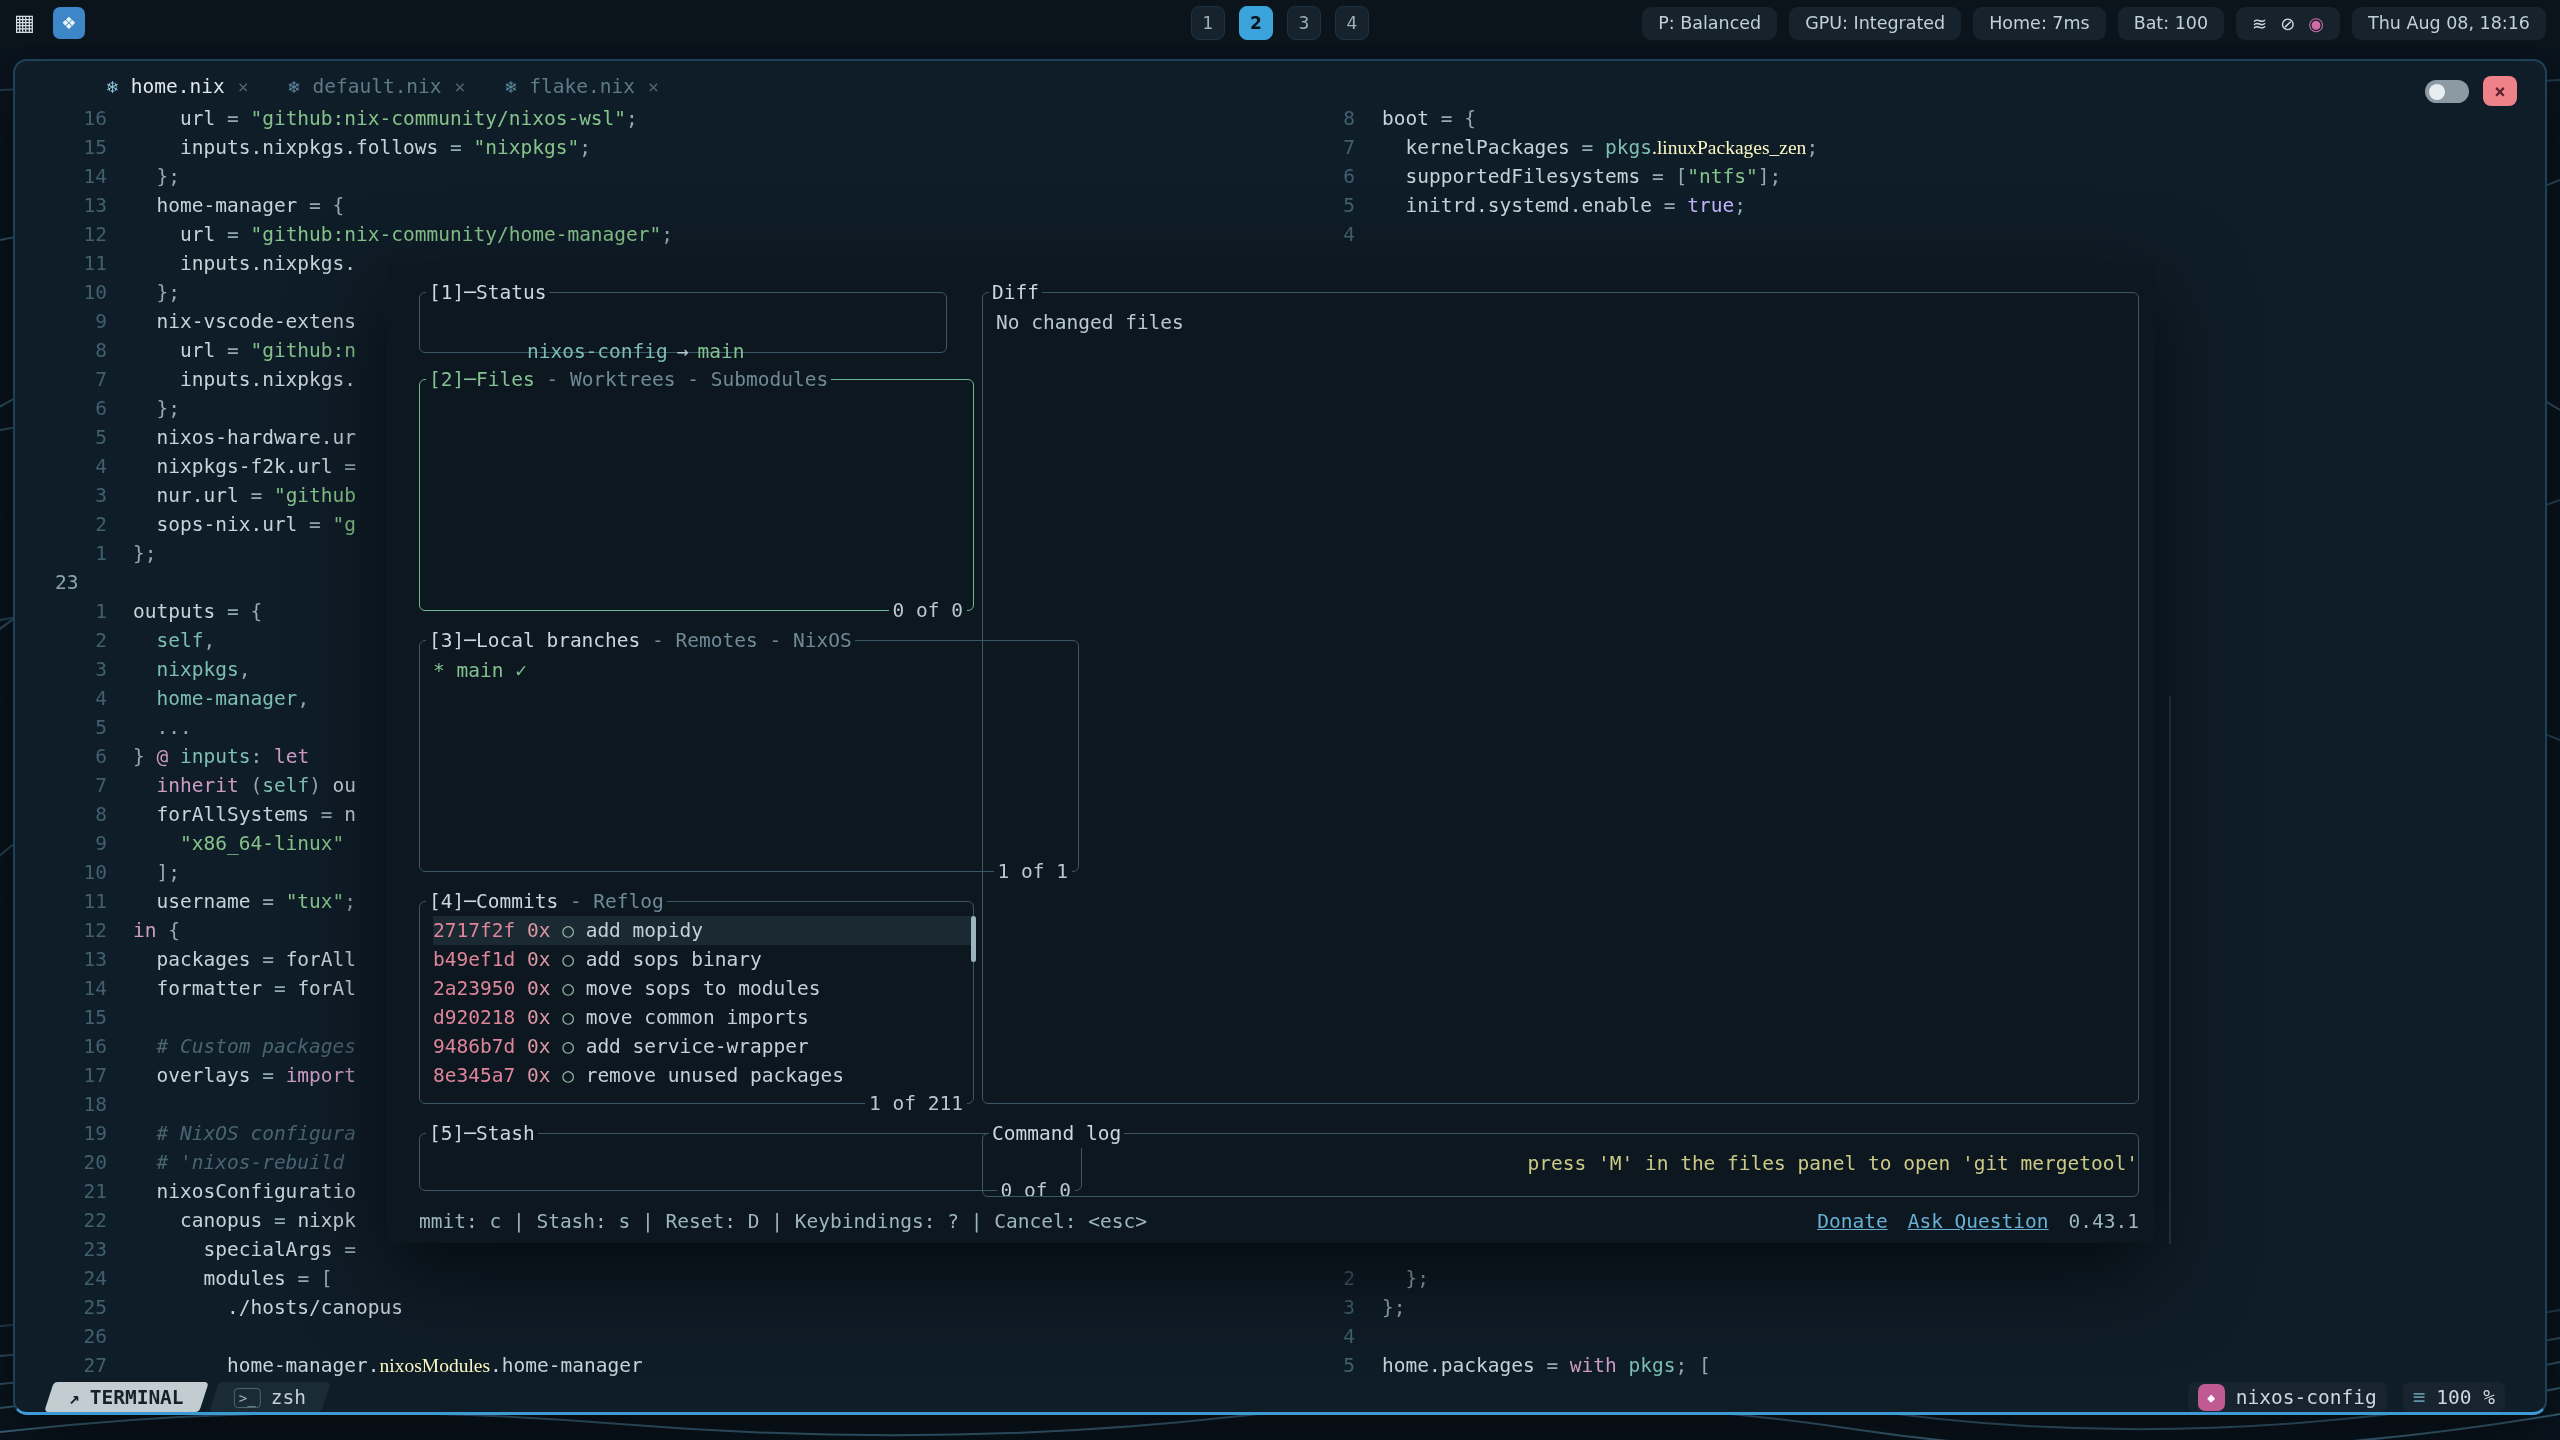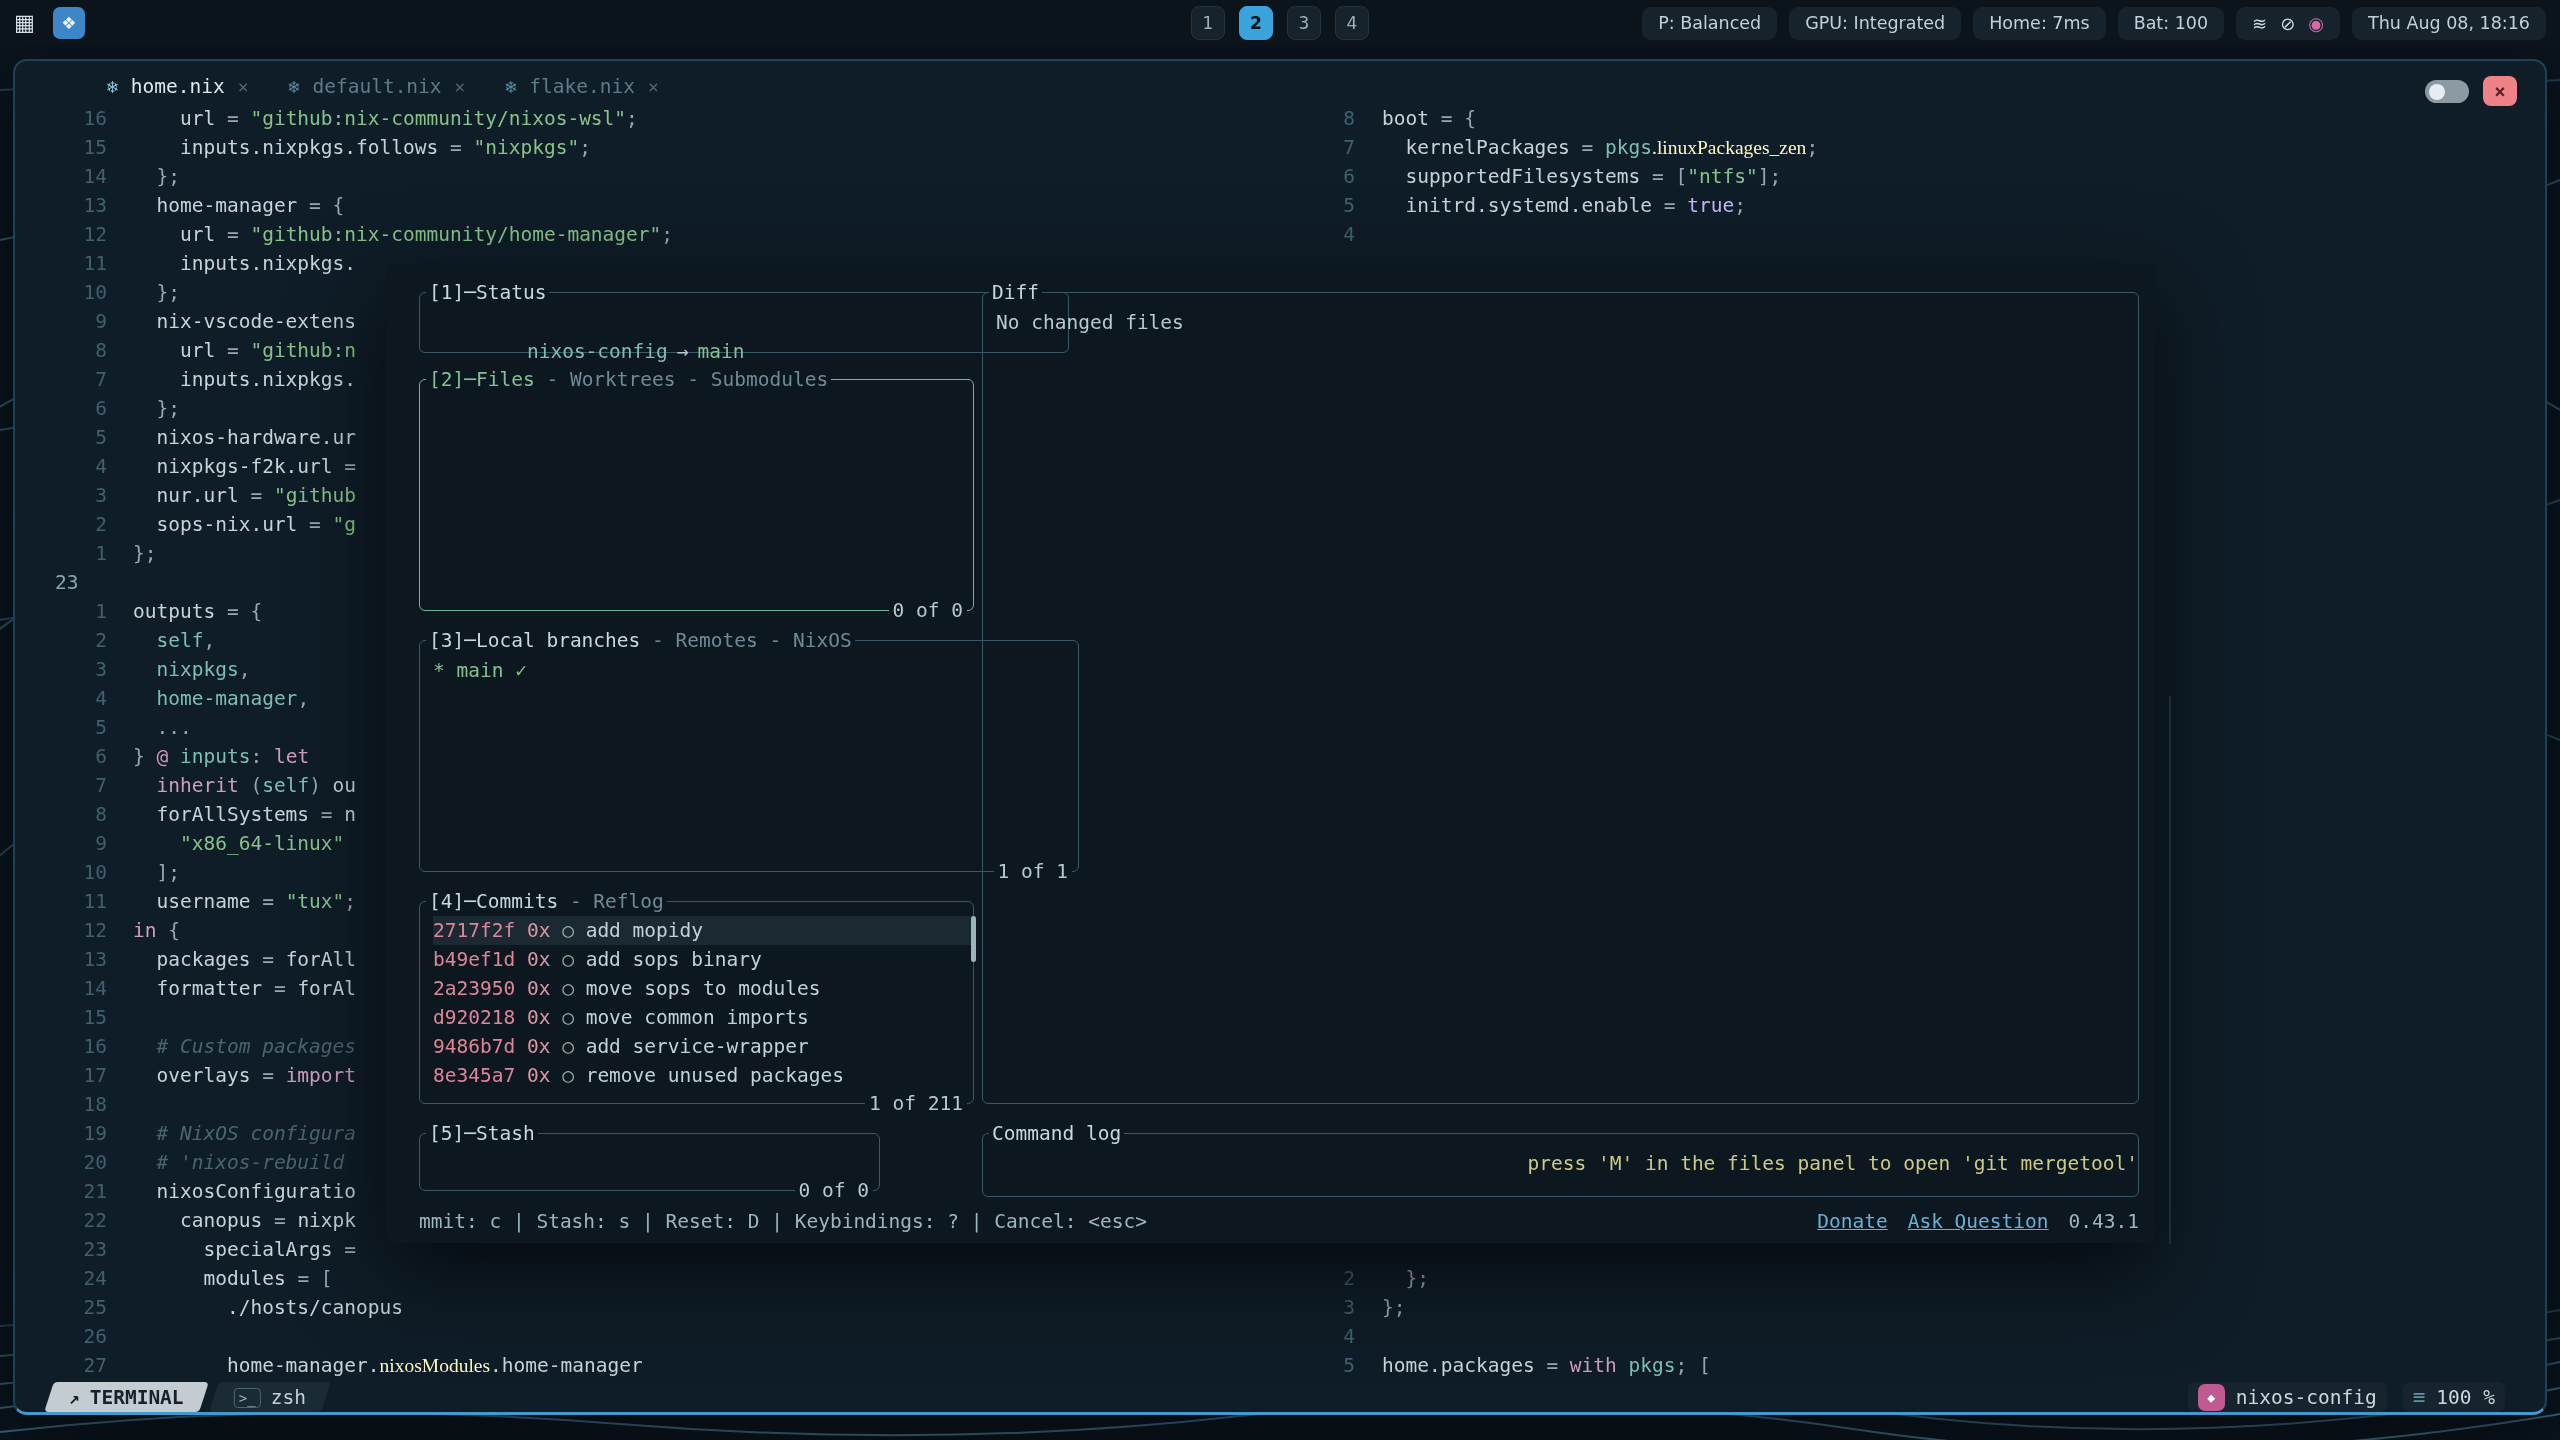--- a/index.html
+++ b/index.html
@@ -58,25 +58,25 @@
   .lazygit{position:absolute;left:371px;top:202px;width:1769px;height:980px;background:#0c1720;border-radius:8px;
            box-shadow:0 30px 90px rgba(0,0,0,.65);line-height:29px;}
   .lg-panel{position:absolute;border:1px solid #3a5766;border-radius:6px;box-sizing:border-box;}
   .lg-panel.focus{border-color:#6db890;}
   .lg-title{position:absolute;top:-15px;left:6px;background:#0c1720;padding:0 3px;display:flex;white-space:pre;}
   .lg-label{color:#c9d8de;}
   .lg-panel.focus .lg-label{color:#83c092;}
   .lg-sub{color:#6f8b96;}
   .lg-count{position:absolute;bottom:-15px;right:6px;background:#0c1720;padding:0 4px;color:#b9c9d0;white-space:pre;}
   .lg-content{padding:15px 0 0 13px;white-space:pre;color:#b9c9d0;}
-  #p-status{left:33px;top:29px;width:650px;height:61px;}
+  #p-status{left:33px;top:29px;width:528px;height:61px;}
   #p-files{left:33px;top:116px;width:555px;height:232px;}
   #p-branches{left:33px;top:377px;width:660px;height:232px;}
   #p-commits{left:33px;top:638px;width:555px;height:203px;}
-  #p-stash{left:33px;top:870px;width:461px;height:58px;}
+  #p-stash{left:33px;top:870px;width:663px;height:58px;}
   #p-diff{left:596px;top:29px;width:1157px;height:812px;}
   #p-cmdlog{left:596px;top:870px;width:1157px;height:64px;}
   .lg-repo{color:#7dbfb2;} .lg-arrow{color:#b9c9d0;margin:0 9px;} .lg-branch{color:#83c092;}
   .lg-green{color:#83c092;}
   .lg-yellow{color:#cdc987;text-align:right;}
   .cm-wrap{padding:14px 0 0 13px;}
   .cm-row{height:29px;white-space:pre;padding-right:10px;}
   .cm-row.sel{background:rgba(142,172,190,.12);}
   .cm-hash{color:#e08598;} .cm-author{color:#dd97a4;} .cm-icon{color:#8fae9e;} .cm-msg{color:#c3d2d8;}
   .commits-scrollbar{position:absolute;right:-3px;top:14px;width:5px;height:46px;background:#9db3bd;border-radius:3px;}

